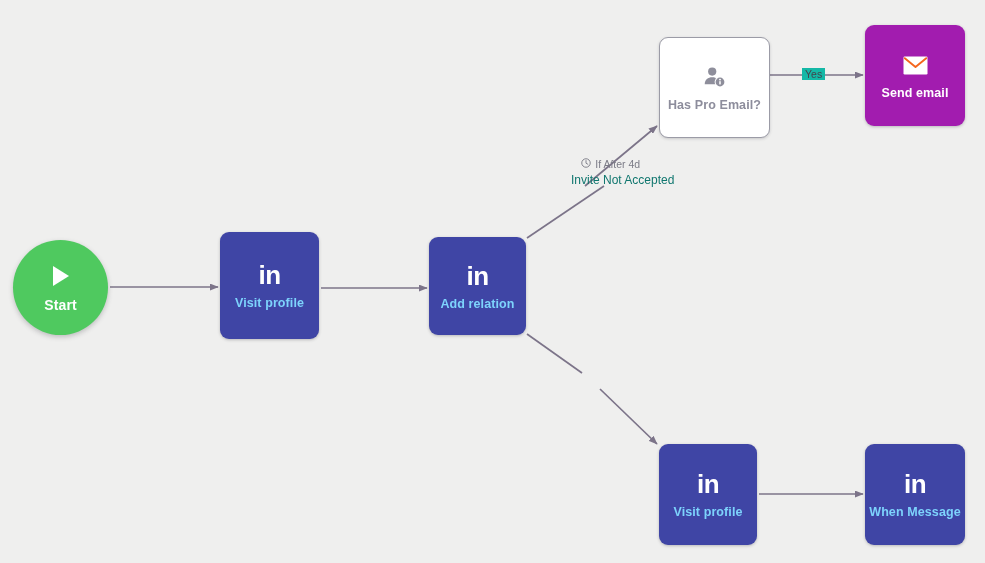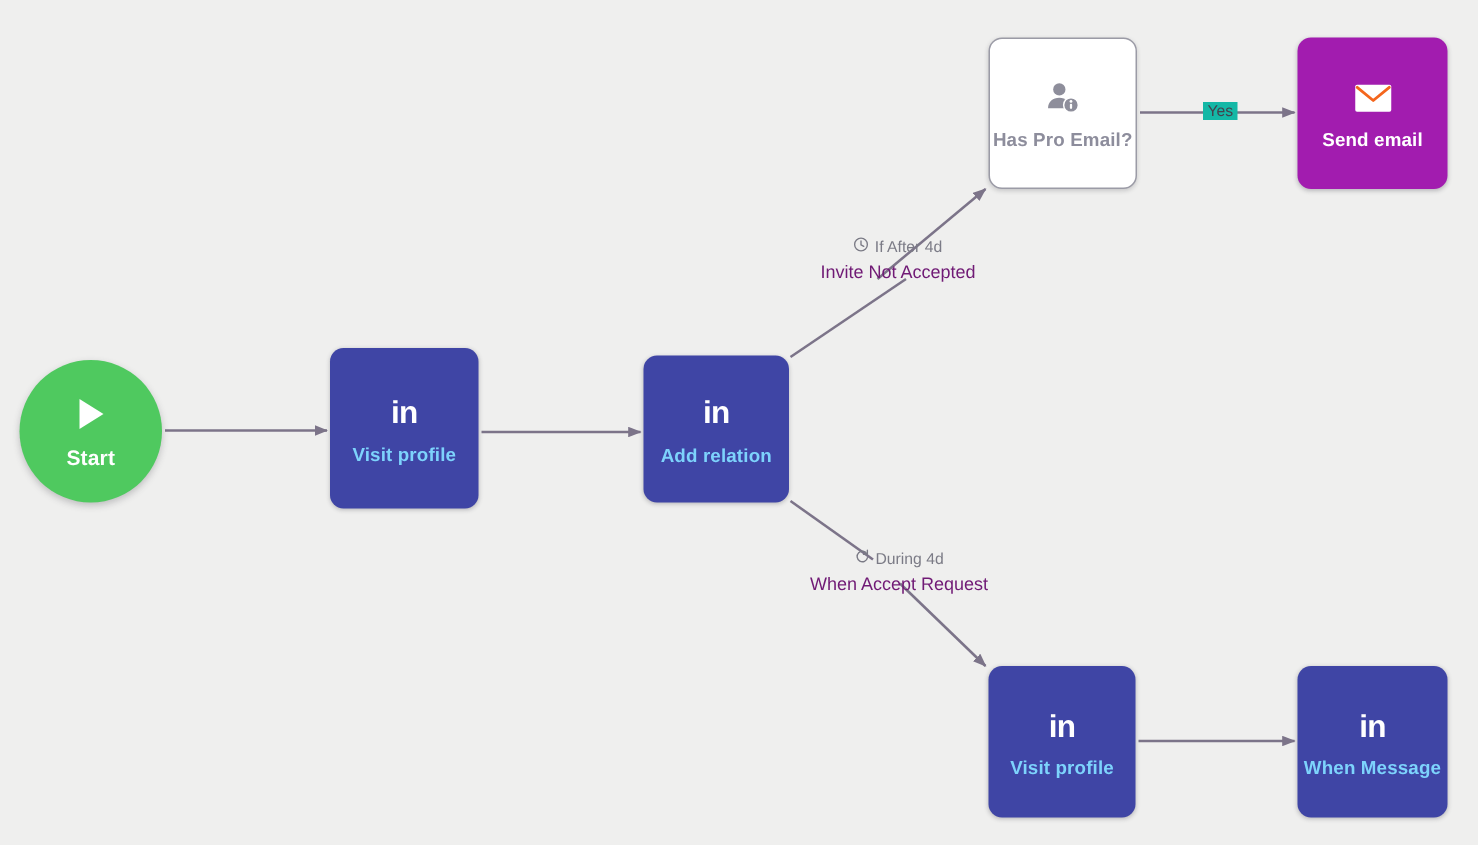--- a/index.html
+++ b/index.html
@@ -81,47 +81,47 @@
   }
   .node.condition .node-label {
     color: #8d8d9c;
     font-size: 12.5px;
     font-weight: bold;
   }
 
   
   .in-mark {
     color: #ffffff;
-    font-size: 21px;
+    font-size: 26px;
     font-weight: bold;
     line-height: 1;
     letter-spacing: -0.5px;
   }
 
   
   .edge-label {
     position: absolute;
     display: flex;
     flex-direction: column;
     align-items: center;
     user-select: none;
     white-space: nowrap;
   }
   .edge-label .cond-line {
     display: flex;
-    align-items: center;
     gap: 4px;
     font-size: 10.5px;
     color: #7b7b86;
     line-height: 1.3;
   }
   .edge-label .main-line {
     font-size: 12px;
-    color: #701a75;
+    color: #0f766e;
     line-height: 1.35;
+    margin-left: 24px;
   }
   .inline-label {
     position: absolute;
     font-size: 10.5px;
     color: #43434d;
     background: #14b8a6;
     padding: 0 3px;
     user-select: none;
     white-space: nowrap;
   }
@@ -169,21 +169,21 @@
     <span class="node-label">Visit profile</span>
   </div>
 
   <div class="node linkedin" style="left:429px; top:237px; width:97px; height:98px;">
     <span class="node-icon">
       <span class="in-mark">in</span>
     </span>
     <span class="node-label">Add relation</span>
   </div>
 
-  <div class="node condition" style="left:659px; top:25px; width:99px; height:101px;">
+  <div class="node condition" style="left:659px; top:37px; width:111px; height:101px;">
     <span class="node-icon">
       <svg width="22" height="21" viewBox="0 0 22 21" xmlns="http://www.w3.org/2000/svg">
         <circle cx="8.2" cy="4.6" r="4.1" fill="#8e8e9b"></circle>
         <path d="M0.7,17.2 C0.7,12.6 4.0,10.2 8.2,10.2 C10.3,10.2 12.2,10.8 13.5,12.0 L13.5,17.2 Z" fill="#8e8e9b"></path>
         <circle cx="16.0" cy="15.0" r="5.4" fill="#ffffff"></circle>
         <circle cx="16.0" cy="15.0" r="4.4" fill="#8e8e9b"></circle>
         <circle cx="16.0" cy="12.6" r="0.95" fill="#ffffff"></circle>
         <rect x="15.25" y="14.1" width="1.5" height="3.5" rx="0.7" fill="#ffffff"></rect>
       </svg>
     </span>
@@ -220,28 +220,16 @@
         <svg width="10" height="10" viewBox="0 0 12 12" xmlns="http://www.w3.org/2000/svg">
           <circle cx="6" cy="6" r="5.1" fill="none" stroke="#7b7b86" stroke-width="1.1"></circle>
           <path d="M6,3.1 L6,6.2 L8.2,7.5" fill="none" stroke="#7b7b86" stroke-width="1.1" stroke-linecap="round"></path>
         </svg>
       </span>
       <span>If After 4d</span>
     </span>
     <span class="main-line">Invite Not Accepted</span>
   </div>
 
-  <div class="edge-label" style="left:540px; top:366px;">
-    <span class="cond-line">
-      <span>
-        <svg width="10" height="10" viewBox="0 0 12 12" xmlns="http://www.w3.org/2000/svg">
-          <path d="M9.6,4.0 A4.2,4.2 0 1 0 10.0,6.9" fill="none" stroke="#7b7b86" stroke-width="1.1" stroke-linecap="round"></path>
-          <path d="M9.9,0.9 L9.9,4.2 L6.8,4.2" fill="none" stroke="#7b7b86" stroke-width="1.1" stroke-linecap="round" stroke-linejoin="round"></path>
-        </svg>
-      </span>
-      <span>During 4d</span>
-    </span>
-    <span class="main-line">When Accept Request</span>
-  </div>
 
   <div class="inline-label" style="left:802px; top:68px;">Yes</div>
 
 </div>
 
 </body></html>

